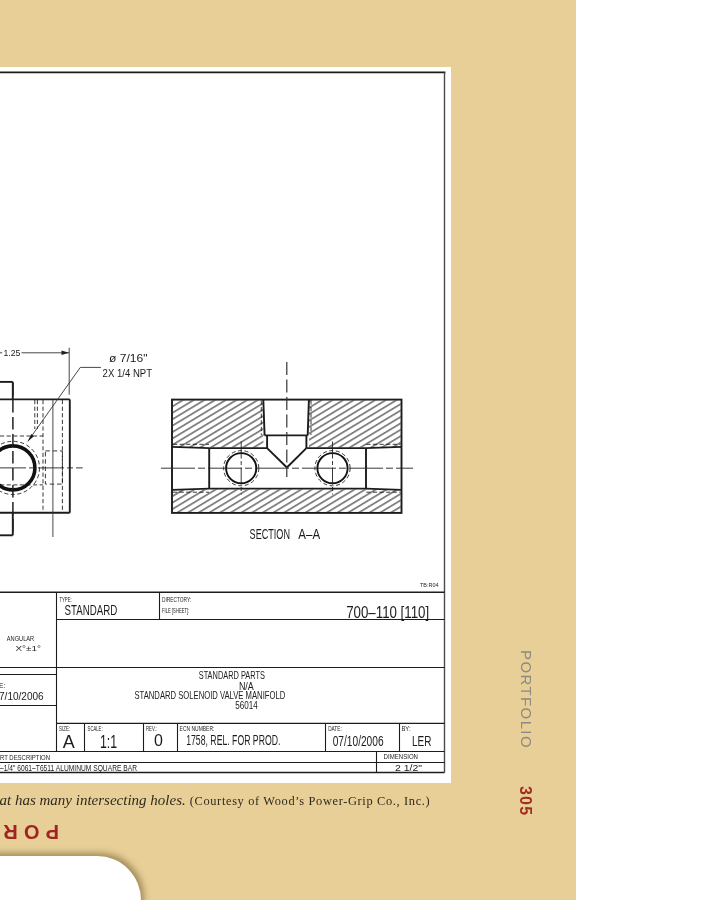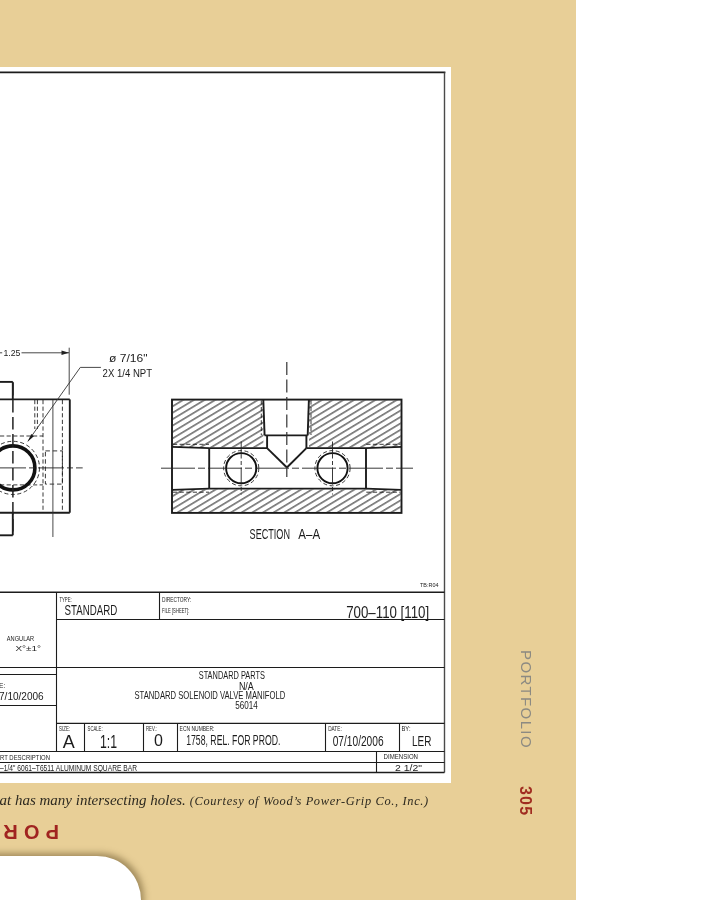--- a/index.html
+++ b/index.html
@@ -214,21 +214,21 @@
   <text x="383.6" y="759.3" font-size="7.2" fill="#1c1c1c" textLength="34.4" lengthAdjust="spacingAndGlyphs">DIMENSION</text>
 
   <text x="0" y="770.9" font-size="8.8" fill="#1c1c1c" textLength="137" lengthAdjust="spacingAndGlyphs">–1/4" 6061–T6511  ALUMINUM  SQUARE  BAR</text>
 
   <text x="395" y="770.9" font-size="9" fill="#1c1c1c" textLength="27" lengthAdjust="spacingAndGlyphs">2 1/2"</text>
 </g>
 </svg>
 
 <div class="abs" style="left:-8px;top:790.5px;white-space:nowrap;color:#2e2a20;font-family:'Liberation Serif',serif;">
   <span style="font-style:italic;font-size:15px;">hat has many intersecting holes.</span>
-  <span style="font-style:italic;font-size:12.4px;letter-spacing:0.65px;">(Courtesy of Wood’s Power-Grip Co., Inc.)</span>
+  <span style="font-size:12.4px;letter-spacing:0.65px;">(Courtesy of Wood’s Power-Grip Co., Inc.)</span>
 </div>
 
 <div class="abs" style="left:-241px;top:820.3px;width:300px;height:24px;line-height:24px;transform:rotate(180deg);font-weight:bold;font-size:20px;letter-spacing:6.2px;color:#a02420;white-space:nowrap;">PORTFOLIO</div>
 
 <div class="abs" style="left:-20px;top:856.4px;width:161px;height:60px;background:#ffffff;border-top-right-radius:44px;box-shadow:3px -3px 6px rgba(95,75,35,0.5);"></div>
 
 <div class="abs" style="left:534.5px;top:650.2px;transform:rotate(90deg);transform-origin:0 0;font-size:15px;letter-spacing:1.4px;color:#8c8a82;white-space:nowrap;">PORTFOLIO</div>
 
 <div class="abs" style="left:533.7px;top:785.9px;transform:rotate(90deg);transform-origin:0 0;font-size:16px;font-weight:bold;letter-spacing:1.2px;color:#a02c20;white-space:nowrap;">305</div>
 

